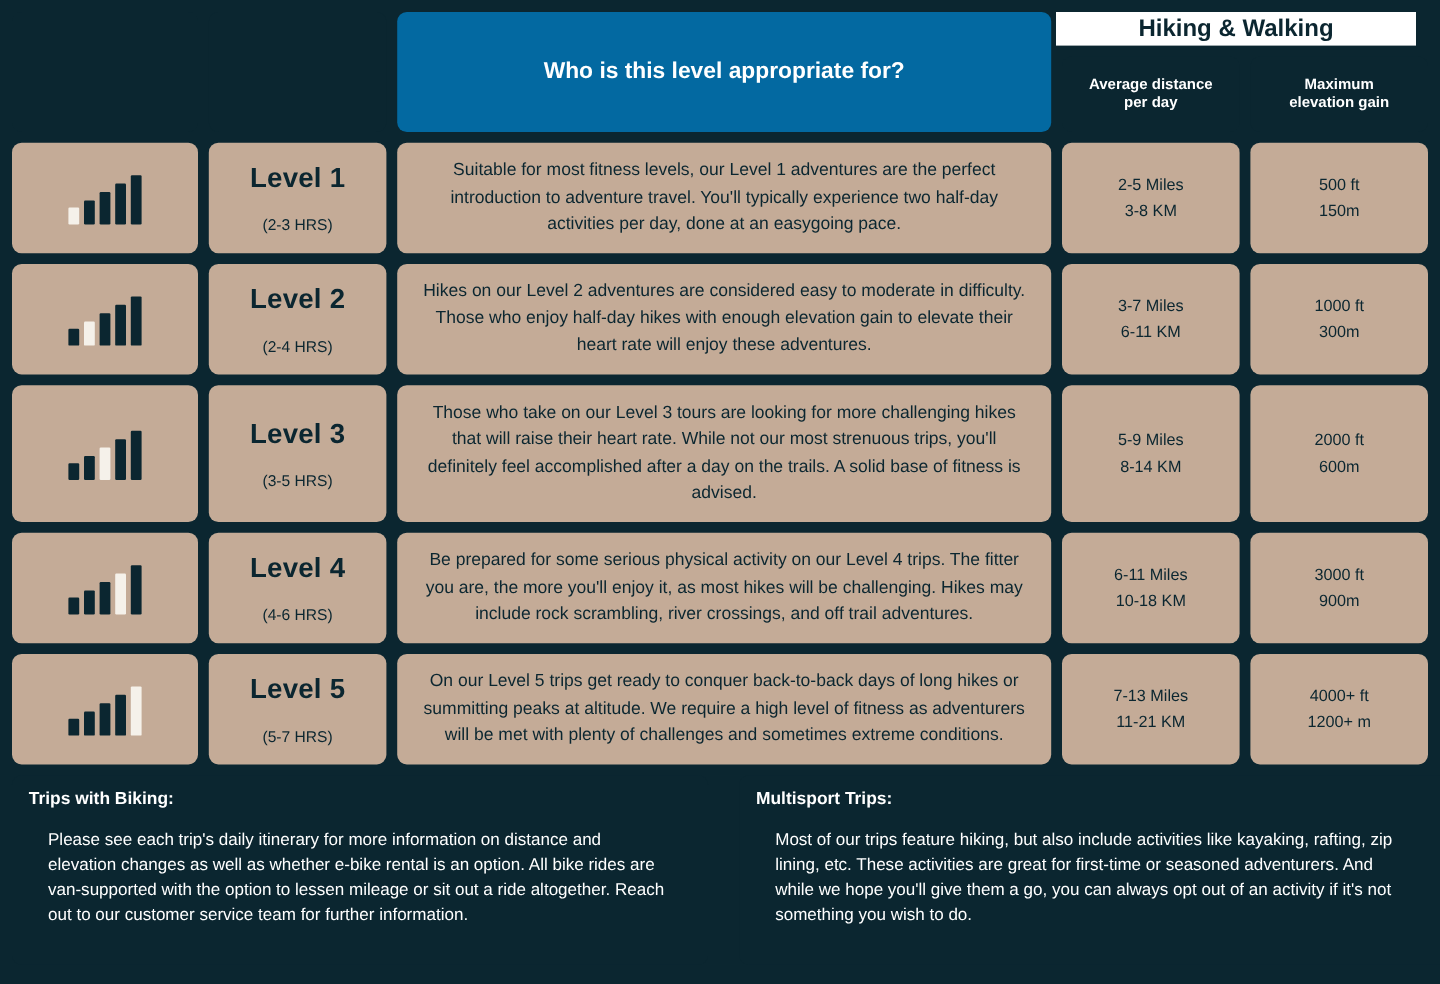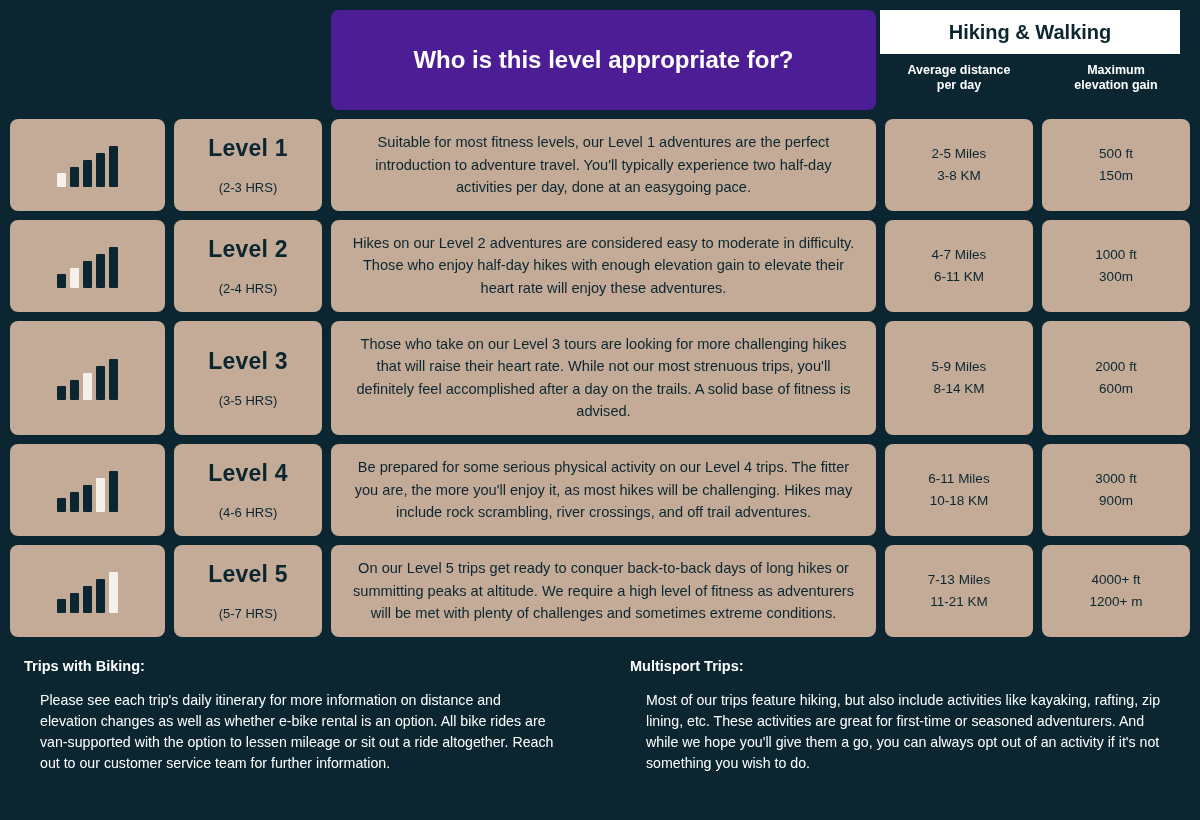--- a/index.html
+++ b/index.html
@@ -26,28 +26,28 @@
     width: 1180px;
   }
 
   
   .hdr-blank {
     background: #0b2630;
     border-radius: 8px;
     height: 100px;
   }
   .hdr-dark {
-    background: #4c1d95;
+    background: #0369a1;
     border-radius: 8px;
     height: 100px;
     display: flex;
     align-items: center;
     justify-content: center;
     color: #ffffff;
-    font-size: 24px;
+    font-size: 19px;
     font-weight: bold;
     text-align: right;
     padding: 0 14px;
   }
   .hdr-stack {
     height: 100px;
     display: flex;
     flex-direction: column;
   }
   .hdr-stack .top-spacer { height: 44px; }
@@ -64,21 +64,21 @@
     font-weight: bold;
     line-height: 1.25;
     padding: 16px 8px;
   }
   
   .hw-banner {
     position: absolute;
     left: 880px;
     top: 10px;
     width: 300px;
-    height: 44px;
+    height: 28px;
     background: #ffffff;
     border-radius: 0 0 0 0;
     display: flex;
     align-items: center;
     justify-content: center;
     color: #0b2630;
     font-size: 20px;
     font-weight: bold;
     z-index: 5;
   }
@@ -223,21 +223,21 @@
           <i style="height: 34px;"></i>
           <i style="height: 41px;"></i>
         </div>
     </div>
     <div class="cell level">
       <div class="lvl-title">Level 2</div>
       <div class="lvl-hrs">(2-4 HRS)</div>
     </div>
     <div class="cell desc">Hikes on our Level 2 adventures are considered easy to moderate in difficulty. Those who enjoy half-day hikes with enough elevation gain to elevate their heart rate will enjoy these adventures.</div>
     <div class="cell num">
-      <span>4-7 Miles</span>
+      <span>3-7 Miles</span>
       <span>6-11 KM</span>
     </div>
     <div class="cell num">
       <span>1000 ft</span>
       <span>300m</span>
     </div>
 
     <div class="cell icon">
       <div class="bars">
           <i style="height: 14px;"></i>

